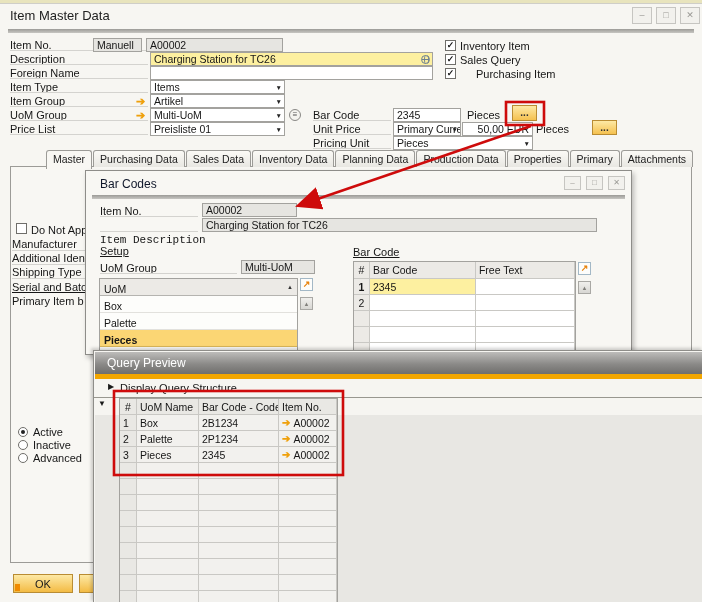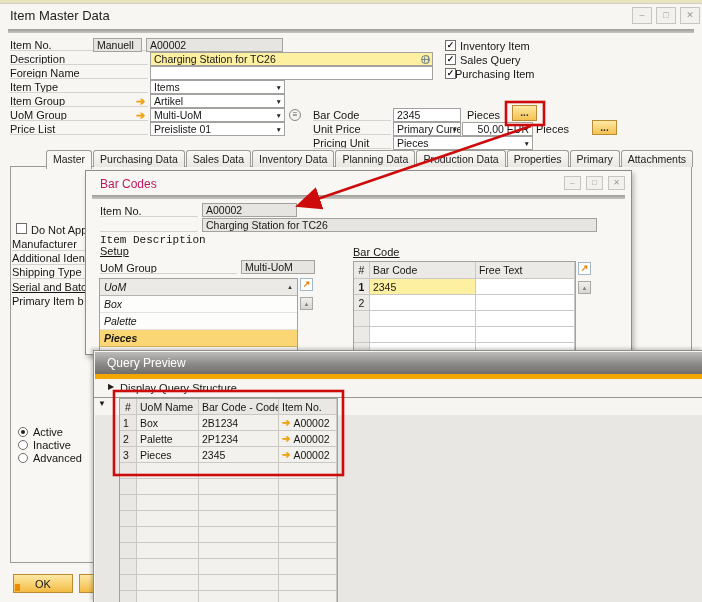--- a/index.html
+++ b/index.html
@@ -21,21 +21,21 @@
   .winbtn{position:absolute;box-sizing:border-box;width:20px;height:17px;background:#f2f1ed;border:1px solid #c6c5c1;display:flex;align-items:center;justify-content:center;font-size:9px;color:#9a9995;line-height:1;}
   .winbtn.small{width:17px;height:14px;font-size:8px;}
   .divbar{position:absolute;height:4px;background:linear-gradient(180deg,#9c9b97,#c7c6c2);}
   .tabbar{position:absolute;left:46px;top:150px;display:flex;z-index:3;}
   .tab{height:16px;line-height:16px;padding:0 6px;font-size:10.5px;color:#222;border:1px solid #9c9b97;border-bottom:none;border-radius:3px 3px 0 0;background:linear-gradient(180deg,#fbfaf6,#e8e7e2);margin-right:1px;white-space:nowrap;}
   .tab.active{height:18px;line-height:16px;background:#f8f7f3;z-index:12;position:relative;}
   .box{position:absolute;left:10px;top:166px;width:682px;height:397px;box-sizing:border-box;border:1px solid #9c9b97;background:#f8f7f3;z-index:1;}
   .panel-item{z-index:2;}
   .dlg{position:absolute;left:85px;top:170px;width:545px;height:183px;background:#f8f7f3;border:1px solid #8e8d89;box-shadow:2px 3px 5px rgba(0,0,0,.25);z-index:20;overflow:hidden;}
   .ulist{position:absolute;box-sizing:border-box;border:1px solid #a3a29e;background:#fdfdfb;overflow:hidden;}
-  .lrow{height:17px;box-sizing:border-box;display:flex;align-items:center;padding:0 4px;font-size:10.5px;border-bottom:1px solid #e2e1dd;white-space:nowrap;font-style:italic;}
+  .lrow{height:17px;box-sizing:border-box;display:flex;align-items:flex-end;padding:0 4px;font-size:10.5px;border-bottom:1px solid #e2e1dd;white-space:nowrap;}
   .lrow.hdr{background:#eceae6;border-bottom:1px solid #b5b4b0;position:relative;}
   .lrow.goldsel{background:#fbd674;font-weight:bold;border-bottom:1px solid #d9b75a;}
   .sortic{position:absolute;right:4px;top:5px;font-size:6px;color:#333;line-height:1;}
   .extlink{position:absolute;width:13px;height:13px;box-sizing:border-box;border:1px solid #a3b8c6;background:#fdfdfb;display:flex;align-items:center;justify-content:center;font-size:9px;font-weight:bold;color:#e8820a;line-height:1;}
   .scrollup{position:absolute;width:13px;height:13px;box-sizing:border-box;border:1px solid #a9a8a4;background:linear-gradient(180deg,#f0efec,#d8d7d3);display:flex;align-items:center;justify-content:center;font-size:6px;color:#807f7b;line-height:1;}
   .tbl{position:absolute;box-sizing:border-box;border:1px solid #a3a29e;background:#fff;overflow:hidden;}
   .trow{display:flex;}
   .tcell{box-sizing:border-box;border-right:1px solid #c9c8c4;border-bottom:1px solid #c9c8c4;font-size:10.5px;display:flex;align-items:center;padding:0 3px;overflow:hidden;white-space:nowrap;background:#fff;}
   .tcell.hd{background:#eceae6;}
   .tcell.num{background:#eceae6;justify-content:center;padding:0 1px;}
@@ -125,21 +125,21 @@
       <span>✓</span>
     </span>
   <span class="lbl" style="left:460px;top:40px;">Inventory Item</span>
   <span class="cb" style="left:445px;top:54px;">
       <span>✓</span>
     </span>
   <span class="lbl" style="left:460px;top:54px;">Sales Query</span>
   <span class="cb" style="left:445px;top:68px;">
       <span>✓</span>
     </span>
-  <span class="lbl" style="left:455px;top:68px;">Purchasing Item</span>
+  <span class="lbl" style="left:476px;top:68px;">Purchasing Item</span>
 
   <span class="lbl" style="left:313px;top:109px;">Bar Code</span>
   <div class="lline" style="left:313px;top:120px;width:78px;"></div>
   <div class="fld" style="left:393px;top:108px;width:68px;">2345</div>
   <span class="lbl" style="left:467px;top:109px;">Pieces</span>
   <div class="btn3" style="left:512px;top:105px;width:25px;height:16px;">...</div>
 
   <span class="lbl" style="left:313px;top:123px;">Unit Price</span>
   <div class="lline" style="left:313px;top:134px;width:78px;"></div>
   <div class="fld drop" style="left:393px;top:122px;width:68px;">
@@ -193,21 +193,21 @@
   <span class="radio panel-item" style="left:18px;top:453px;"></span>
   <span class="lbl panel-item" style="left:33px;top:452px;">Advanced</span>
 
   <div class="btn-gold" style="left:13px;top:574px;width:60px;height:19px;z-index:5;">
       <i class="notch"></i>
       <span>OK</span>
     </div>
   <div class="btn-gold" style="left:79px;top:574px;width:30px;height:19px;z-index:5;"></div>
 
   <div class="dlg">
-    <span style="position:absolute;left:14px;top:6px;font-size:12px;color:#be185d;">Bar Codes</span>
+    <span style="position:absolute;left:14px;top:6px;font-size:12px;color:#0f172a;">Bar Codes</span>
     <span class="winbtn small" style="left:478px;top:5px;">
         <span>–</span>
       </span>
     <span class="winbtn small" style="left:500px;top:5px;">
         <span>□</span>
       </span>
     <span class="winbtn small" style="left:522px;top:5px;">
         <span>✕</span>
       </span>
     <div class="divbar" style="left:6px;top:24px;width:533px;"></div>

